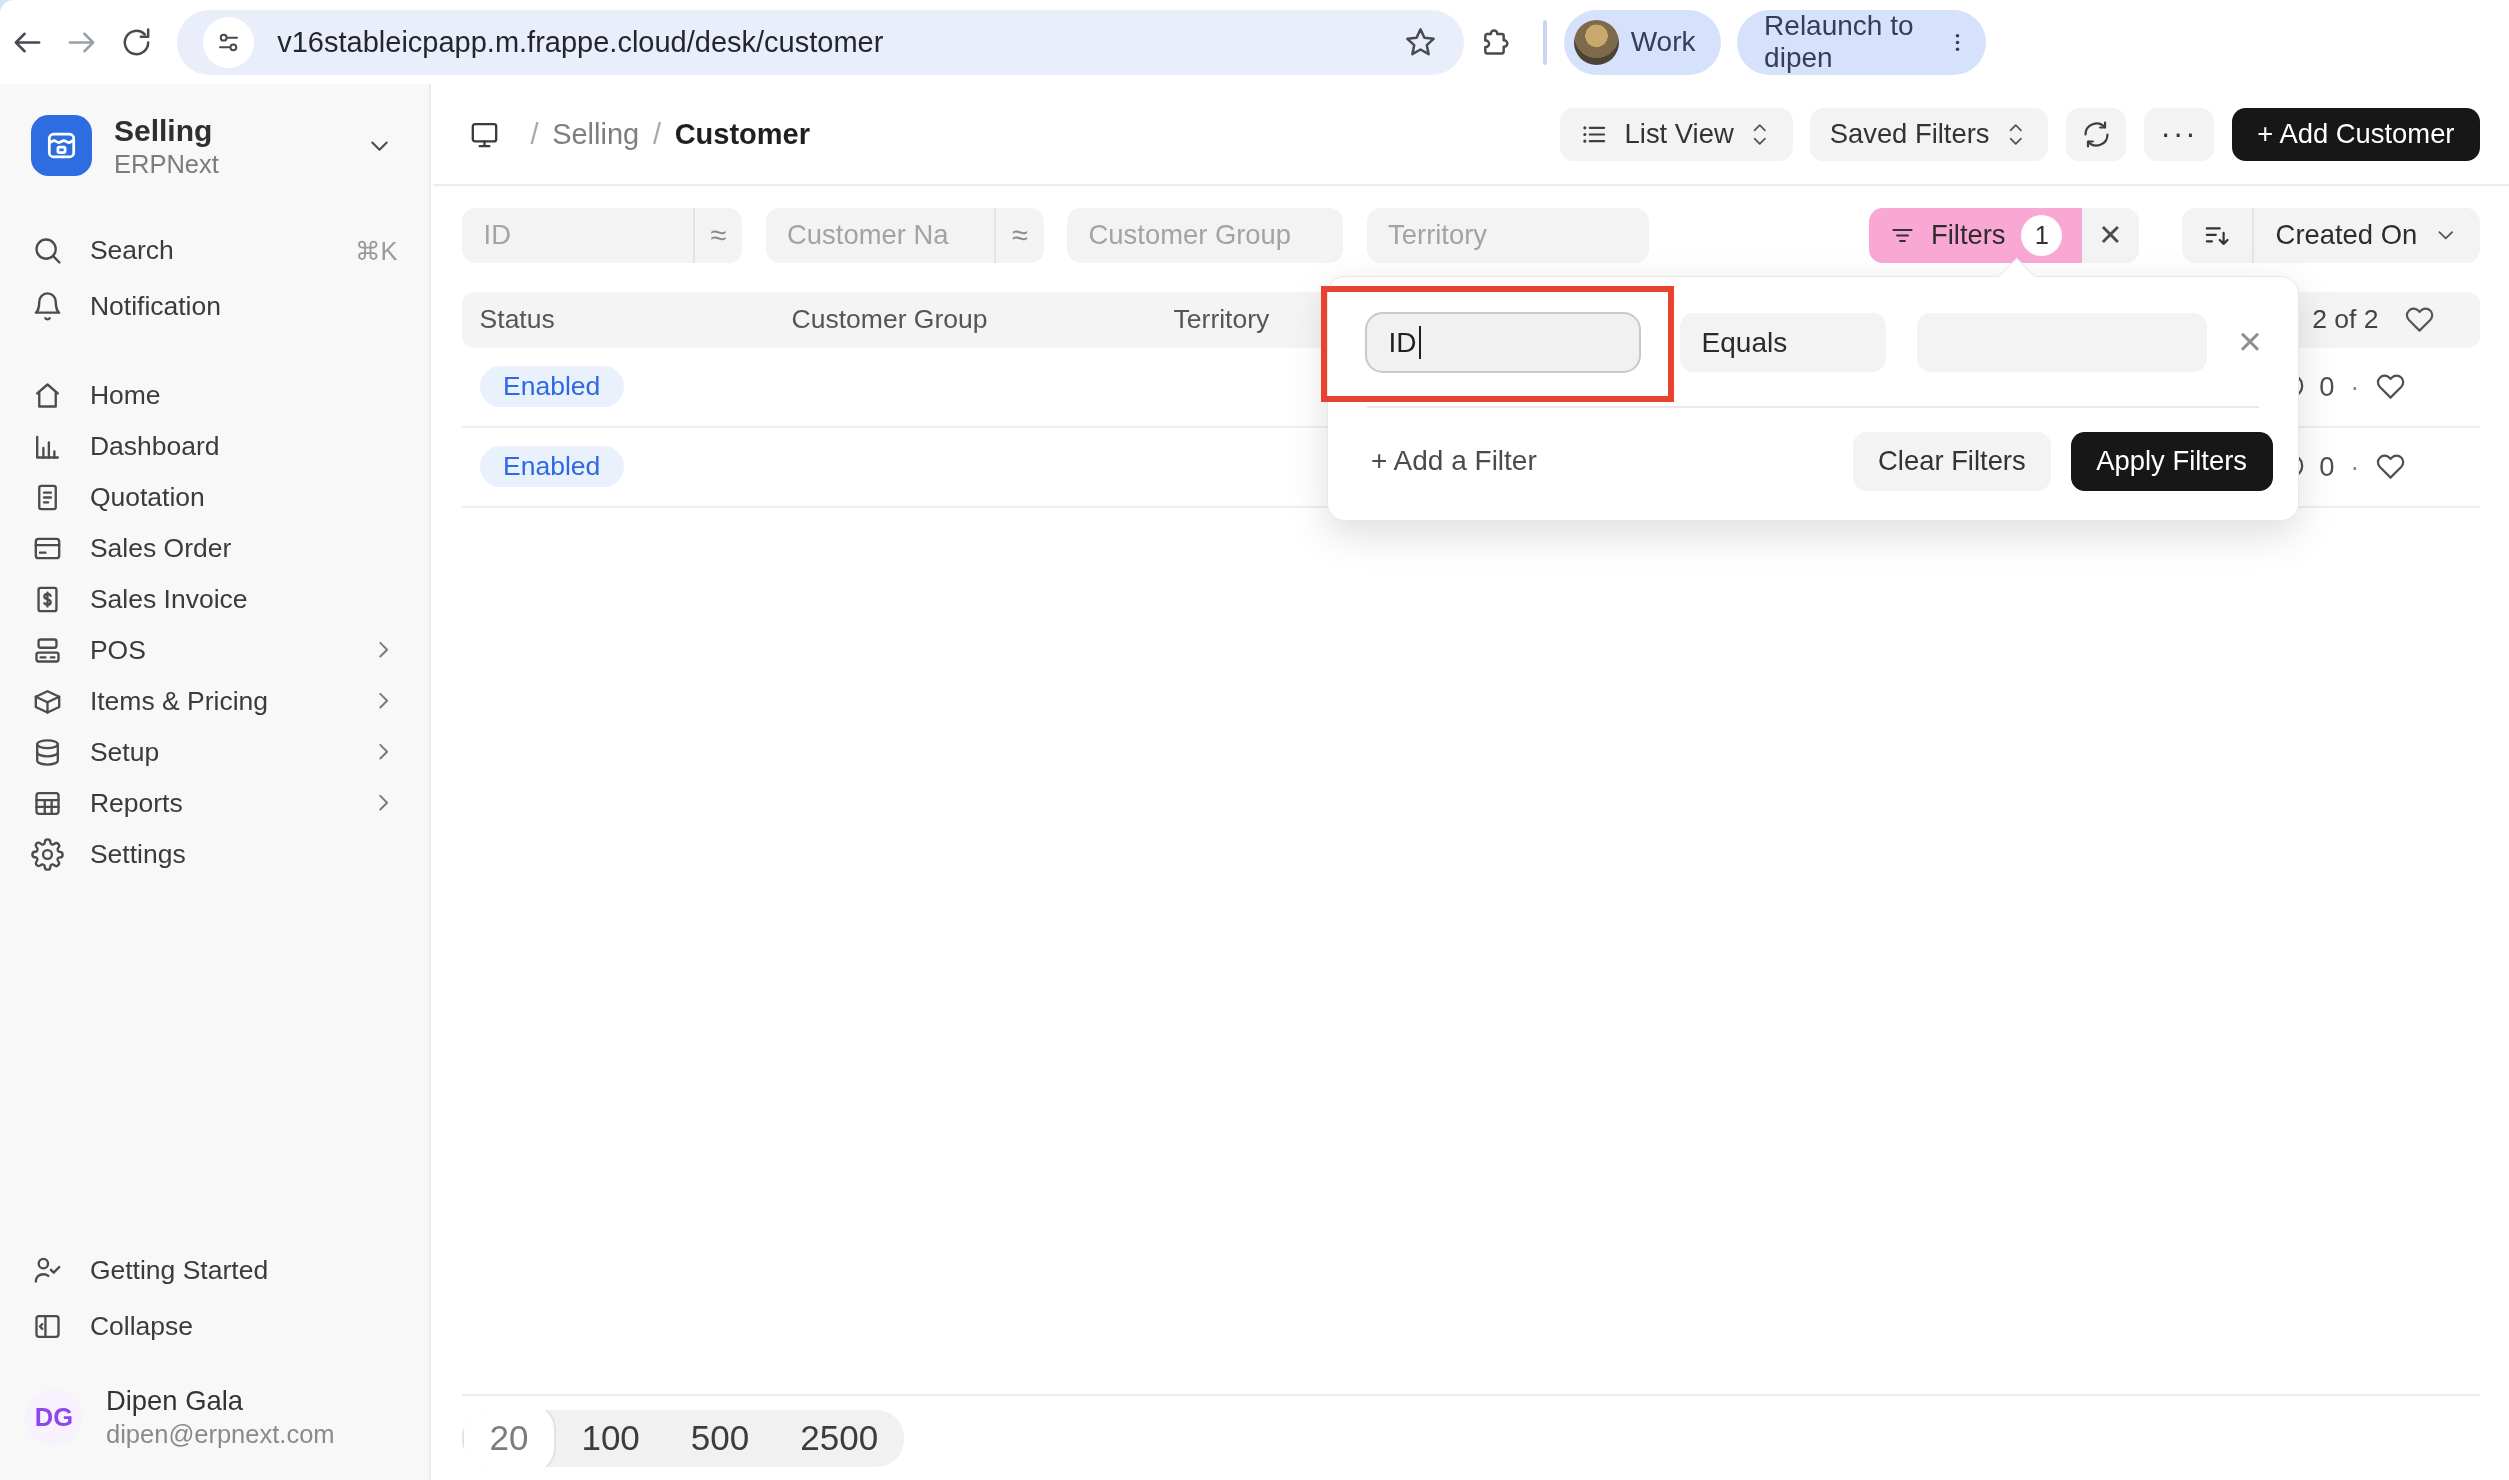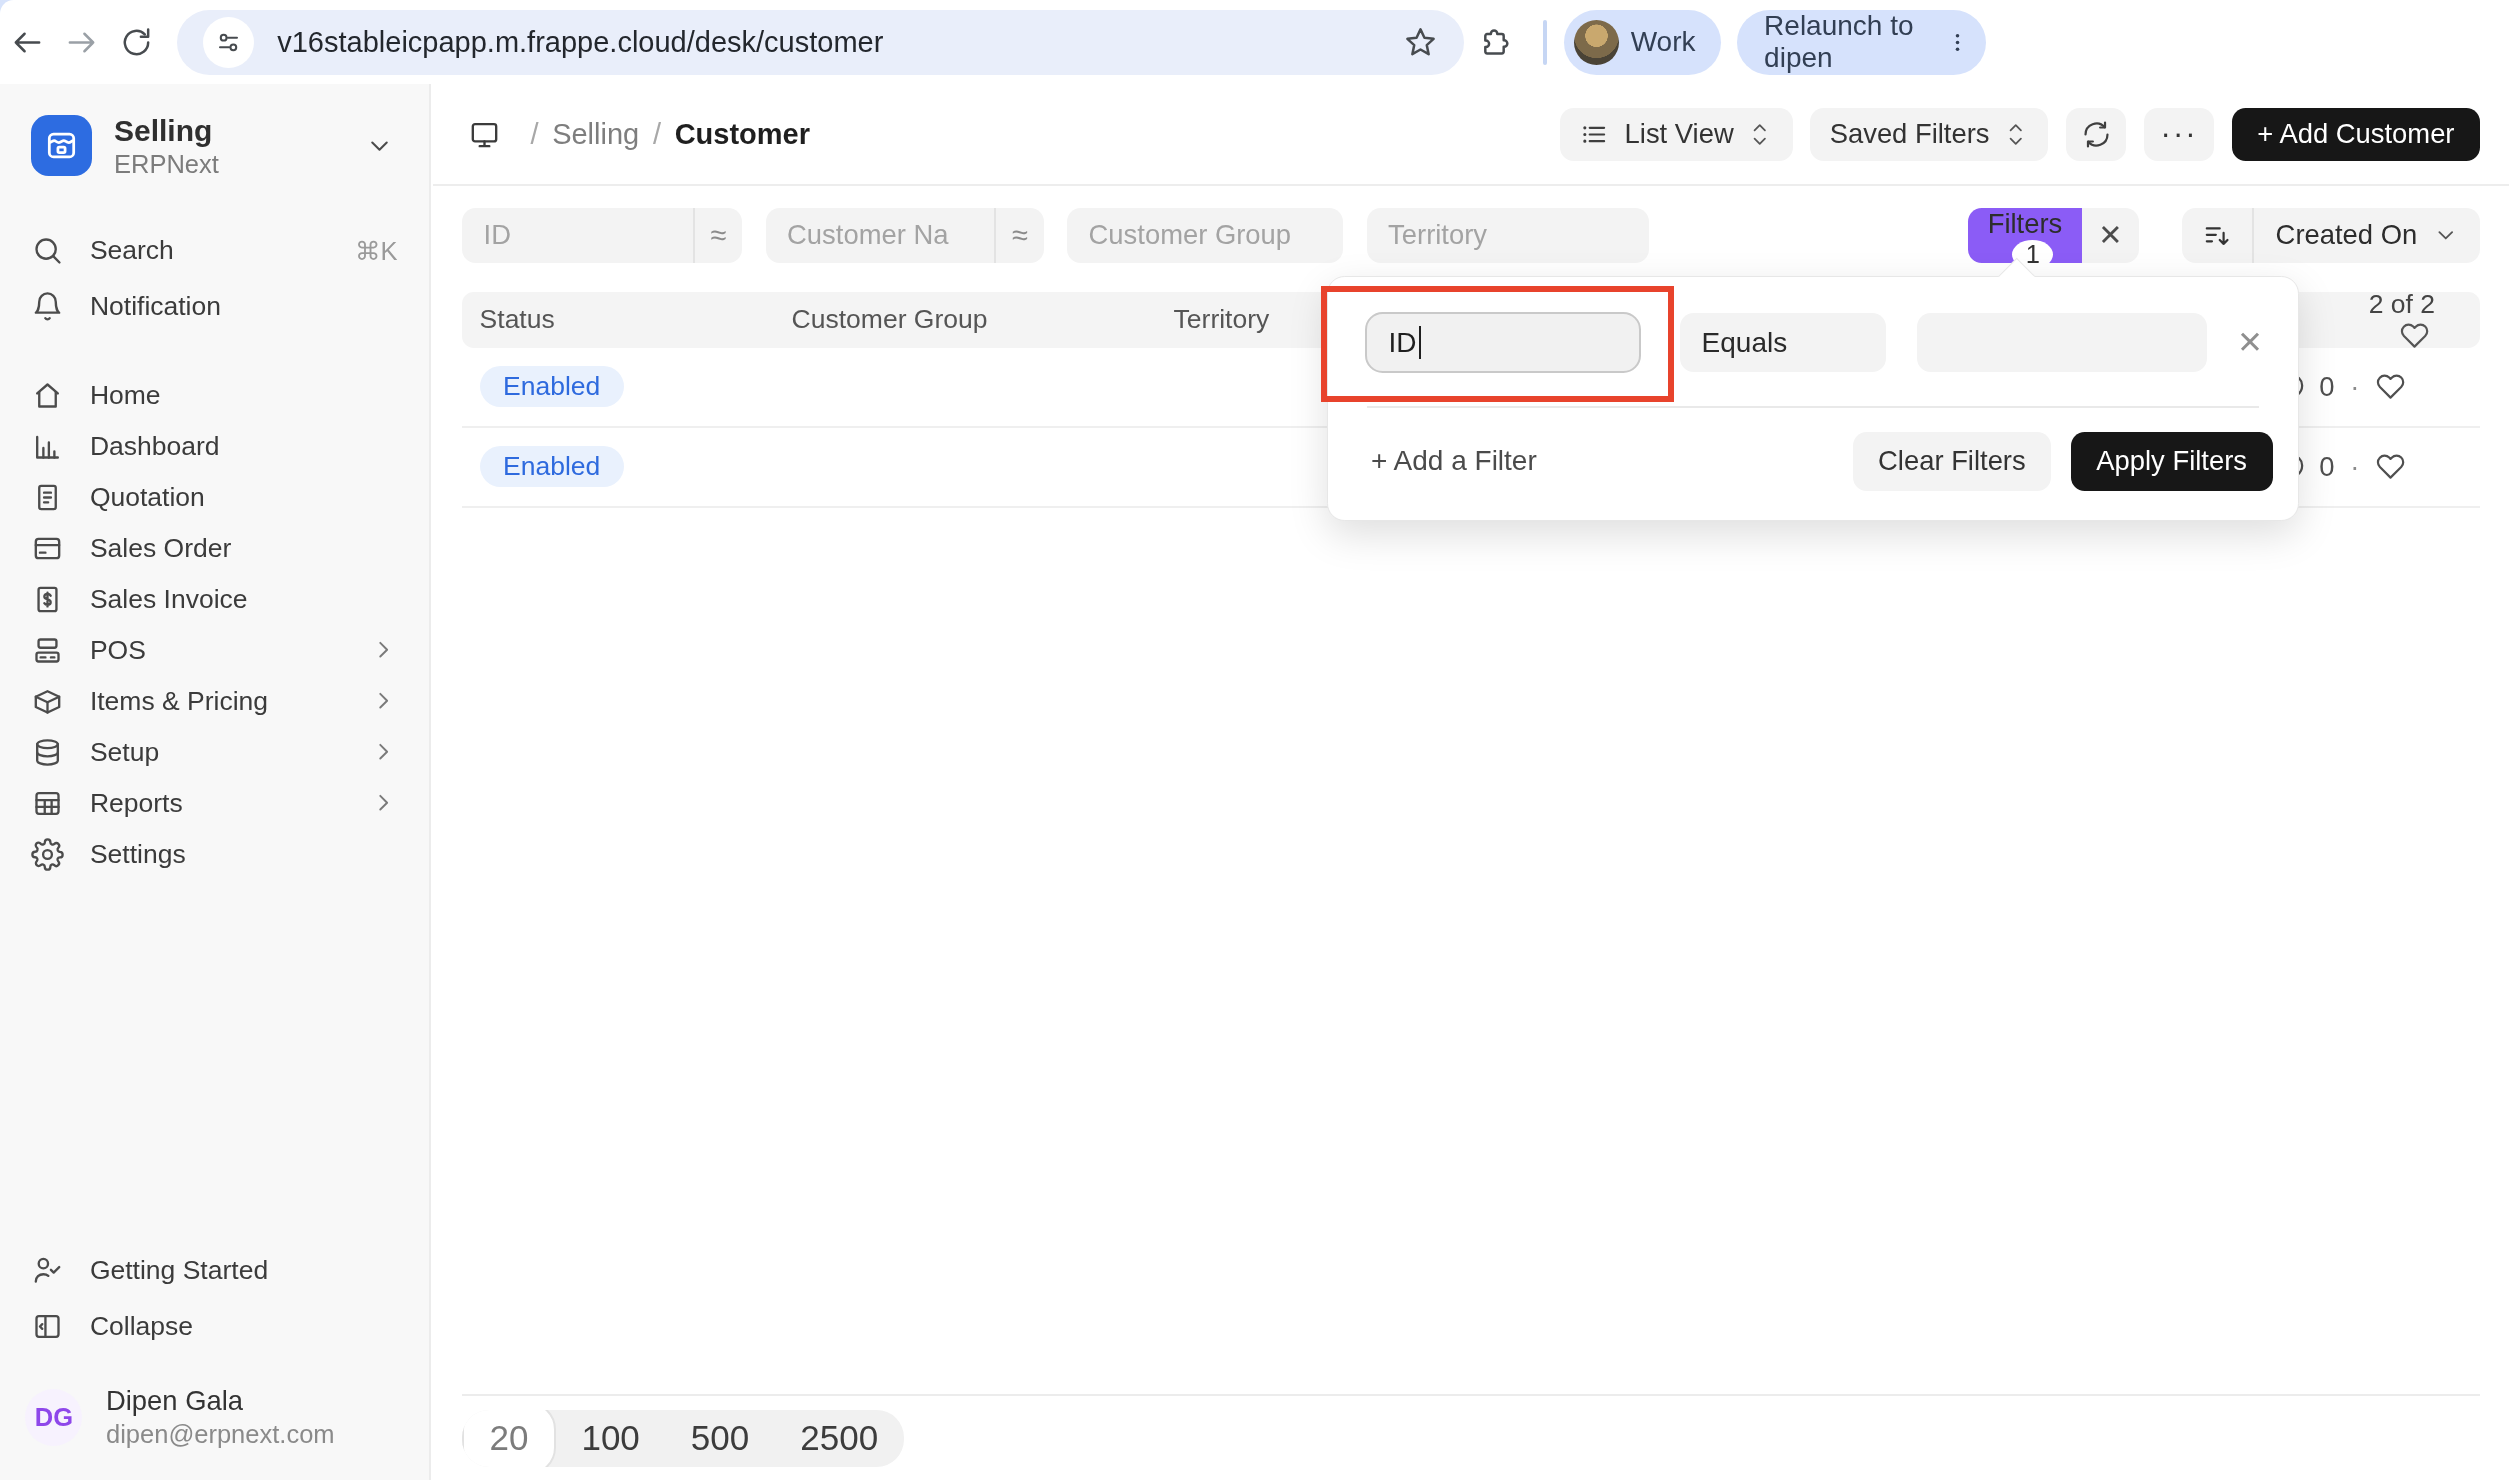--- a/index.html
+++ b/index.html
@@ -58,36 +58,36 @@
   .sel-chevs { margin-left:13.7px; color:#555; }
 
   
   .filter-bar { margin-top:21.6px; padding:0 29px; display:flex; align-items:center; }
   .qf { height:55px; background:#f3f3f3; border-radius:13.7px; display:flex; align-items:center; margin-right:23.5px; color:#a3a3a3; font-size:27.4px; }
   .qf .ph { padding:0 21.6px; }
   .qf .op-div { width:2px; height:55px; background:#e3e3e3; }
   .qf .approx { color:#8b8b8b; padding:0 15.7px; font-size:29px; }
   .bar-right { margin-left:auto; display:flex; align-items:center; }
   .filters-group { display:flex; height:55px; border-radius:13.7px; overflow:visible; position:relative; }
-  .filters-main { display:flex; align-items:center; background:#8b5cf6; border-radius:13.7px 0 0 13.7px; padding:0 19.6px; font-size:27.4px; color:#2d2d2d;flex-direction:column; }
+  .filters-main { display:flex; align-items:center; background:#f9a8d4; border-radius:13.7px 0 0 13.7px; padding:0 19.6px; font-size:27.4px; color:#2d2d2d; }
   .filters-main .ic { margin-right:13.7px; color:#333; }
   .count-badge { width:41px; height:41px; border-radius:50%; background:#fff; color:#333; font-size:25.5px; display:flex; align-items:center; justify-content:center; margin-left:15.7px; }
   .filters-x { background:#f3f3f3; border-radius:0 13.7px 13.7px 0; display:flex; align-items:center; justify-content:center; width:57px; color:#4c4c4c; font-size:29px; }
   .sort-group { display:flex; height:55px; border-radius:13.7px; background:#f3f3f3; margin-left:43px; align-items:center; }
   .sort-ic-sec { padding:0 19.6px; display:flex; align-items:center; color:#333; }
   .sort-div { width:2px; height:55px; background:#e3e3e3; }
   .sort-label { padding:0 21.6px; font-size:27.4px; color:#2d2d2d; display:flex; align-items:center; }
   .sort-label .ic { margin-left:15.7px; color:#555; }
 
   
   .list-band { margin:29px 29px 0 29px; height:56px; background:#f4f4f4; border-radius:11.8px; display:flex; align-items:center; font-size:26.5px; color:#555; padding:0 45px 0 17.6px; }
   .col-status { width:312px; }
   .col-group { width:382px; }
   .col-terr { flex:1; }
-  .band-right { display:flex; align-items:center; color:#444;flex-direction:column; }
+  .band-right { display:flex; align-items:center; color:#444; }
   .band-right .ic { margin-left:25.5px; color:#555; }
   .lrow { margin:0 29px; height:80px; display:flex; align-items:center; border-bottom:2px solid #efefef; padding:0 74px 0 17.6px; }
   .badge-enabled { height:41px; border-radius:20.6px; background:#e9f1fd; color:#2e6ade; font-size:26.5px; display:flex; align-items:center; padding:0 23.5px; }
   .row-right { margin-left:auto; display:flex; align-items:center; color:#4f4f4f; font-size:27.4px; }
   .row-right .ic { color:#4f4f4f; }
   .row-right .cnt { margin:0 15.7px 0 13.7px; }
   .row-right .dot { color:#8a8a8a; margin-right:15.7px; }
 
   
   .page-foot { position:absolute; left:29px; right:29px; bottom:0; height:86px; border-top:2px solid #ececec; display:flex; align-items:center; }

